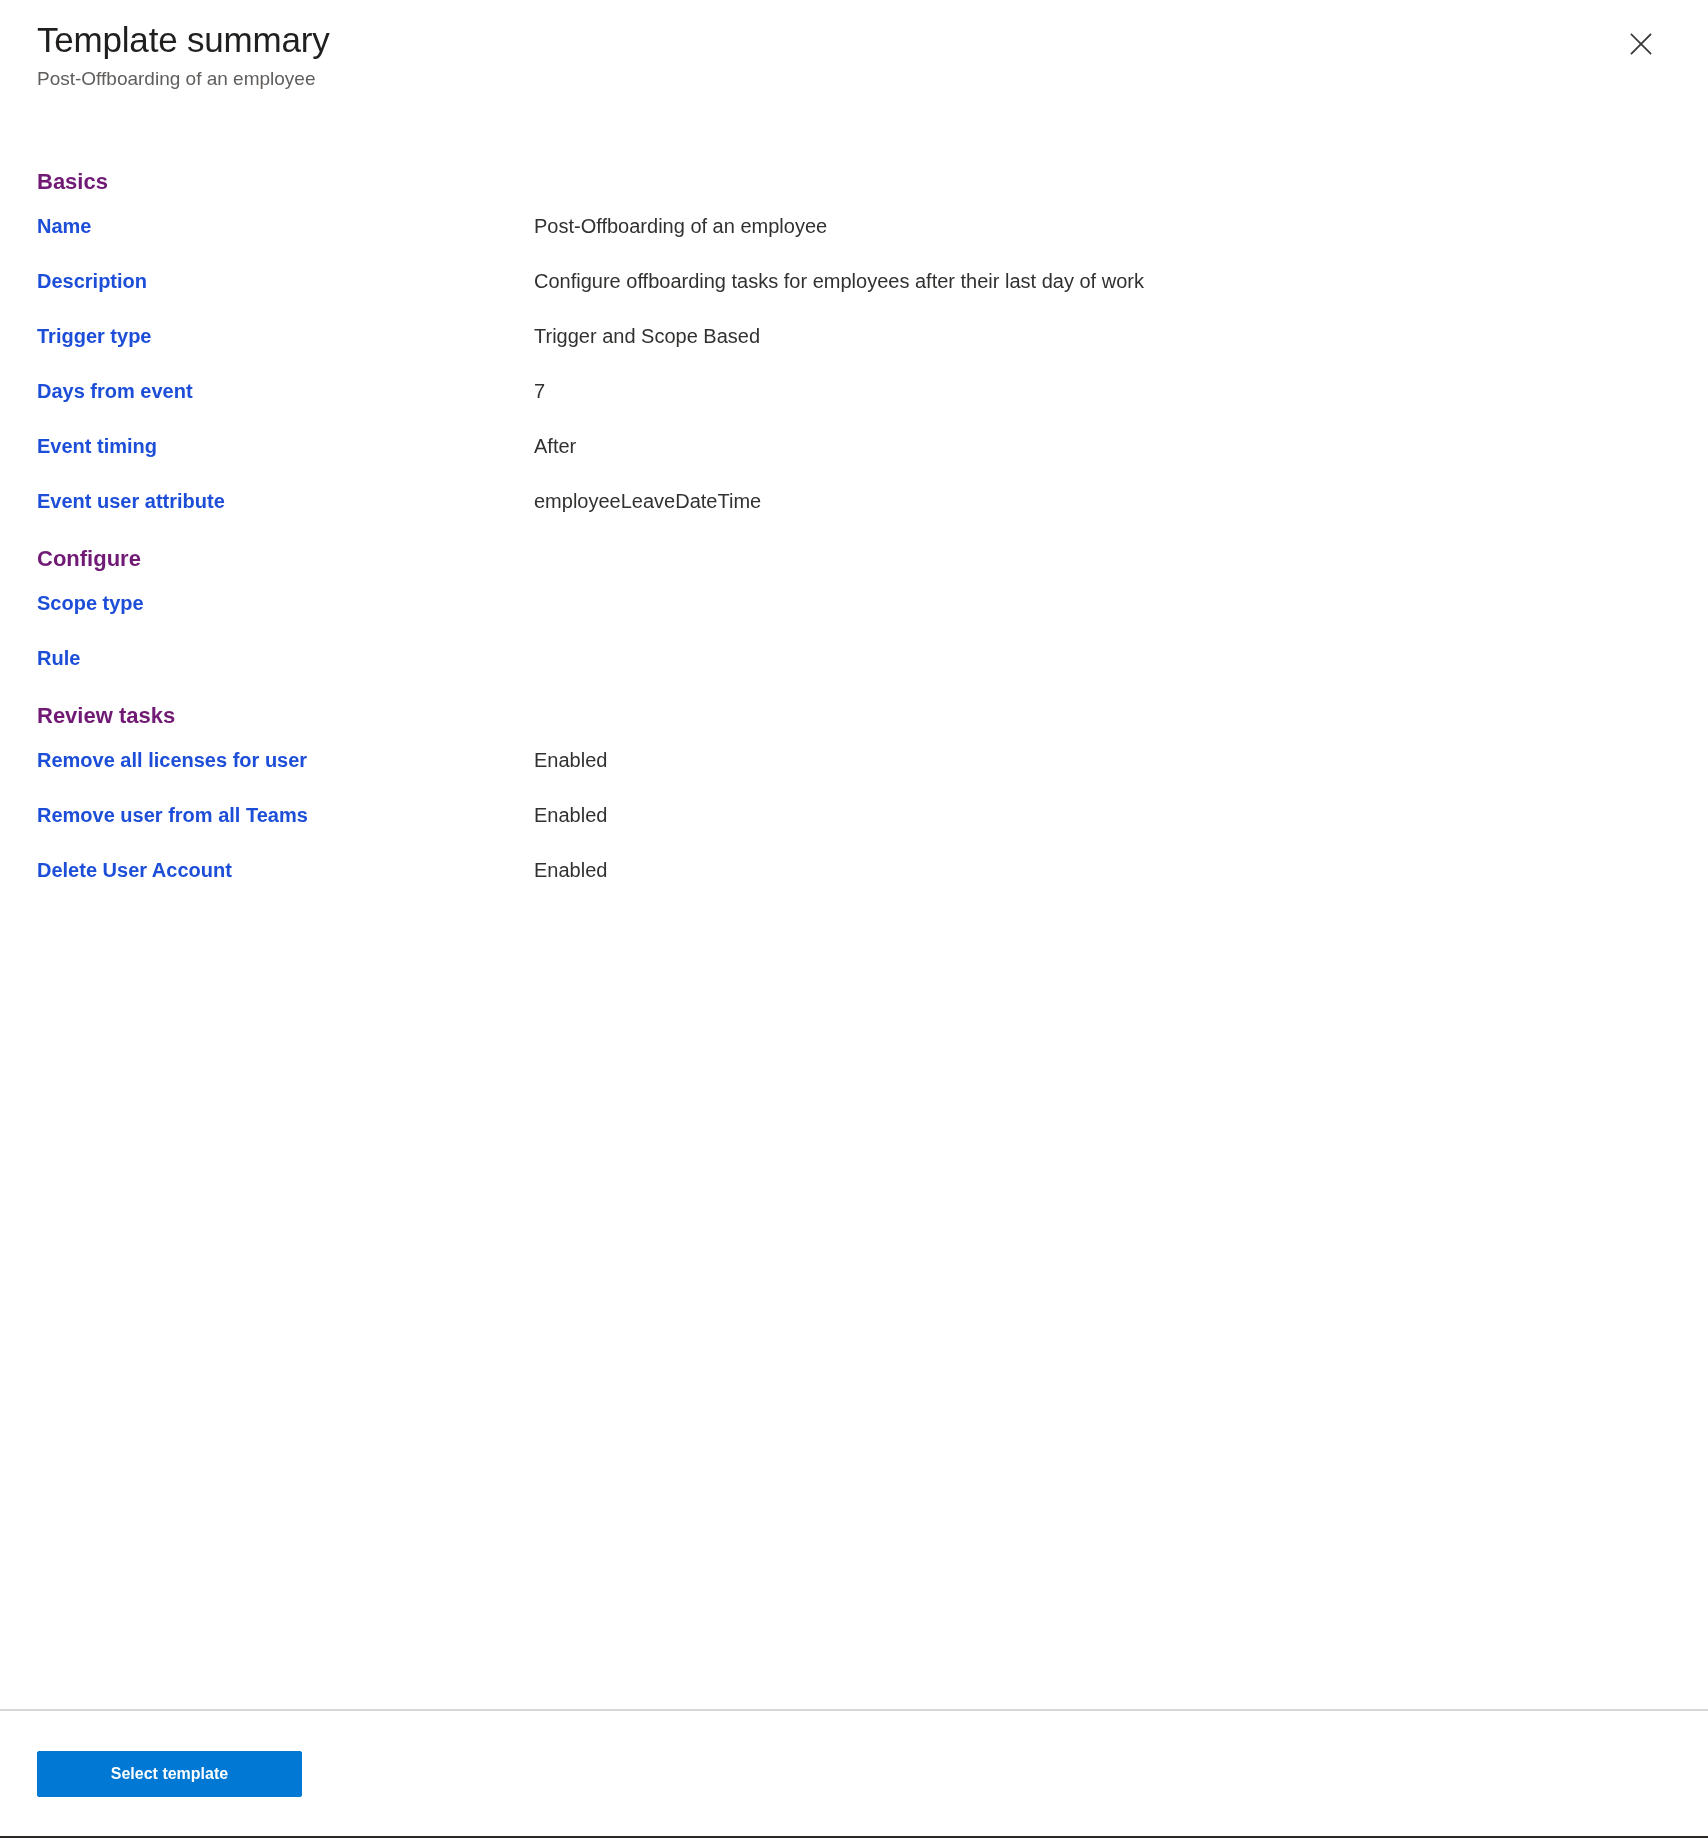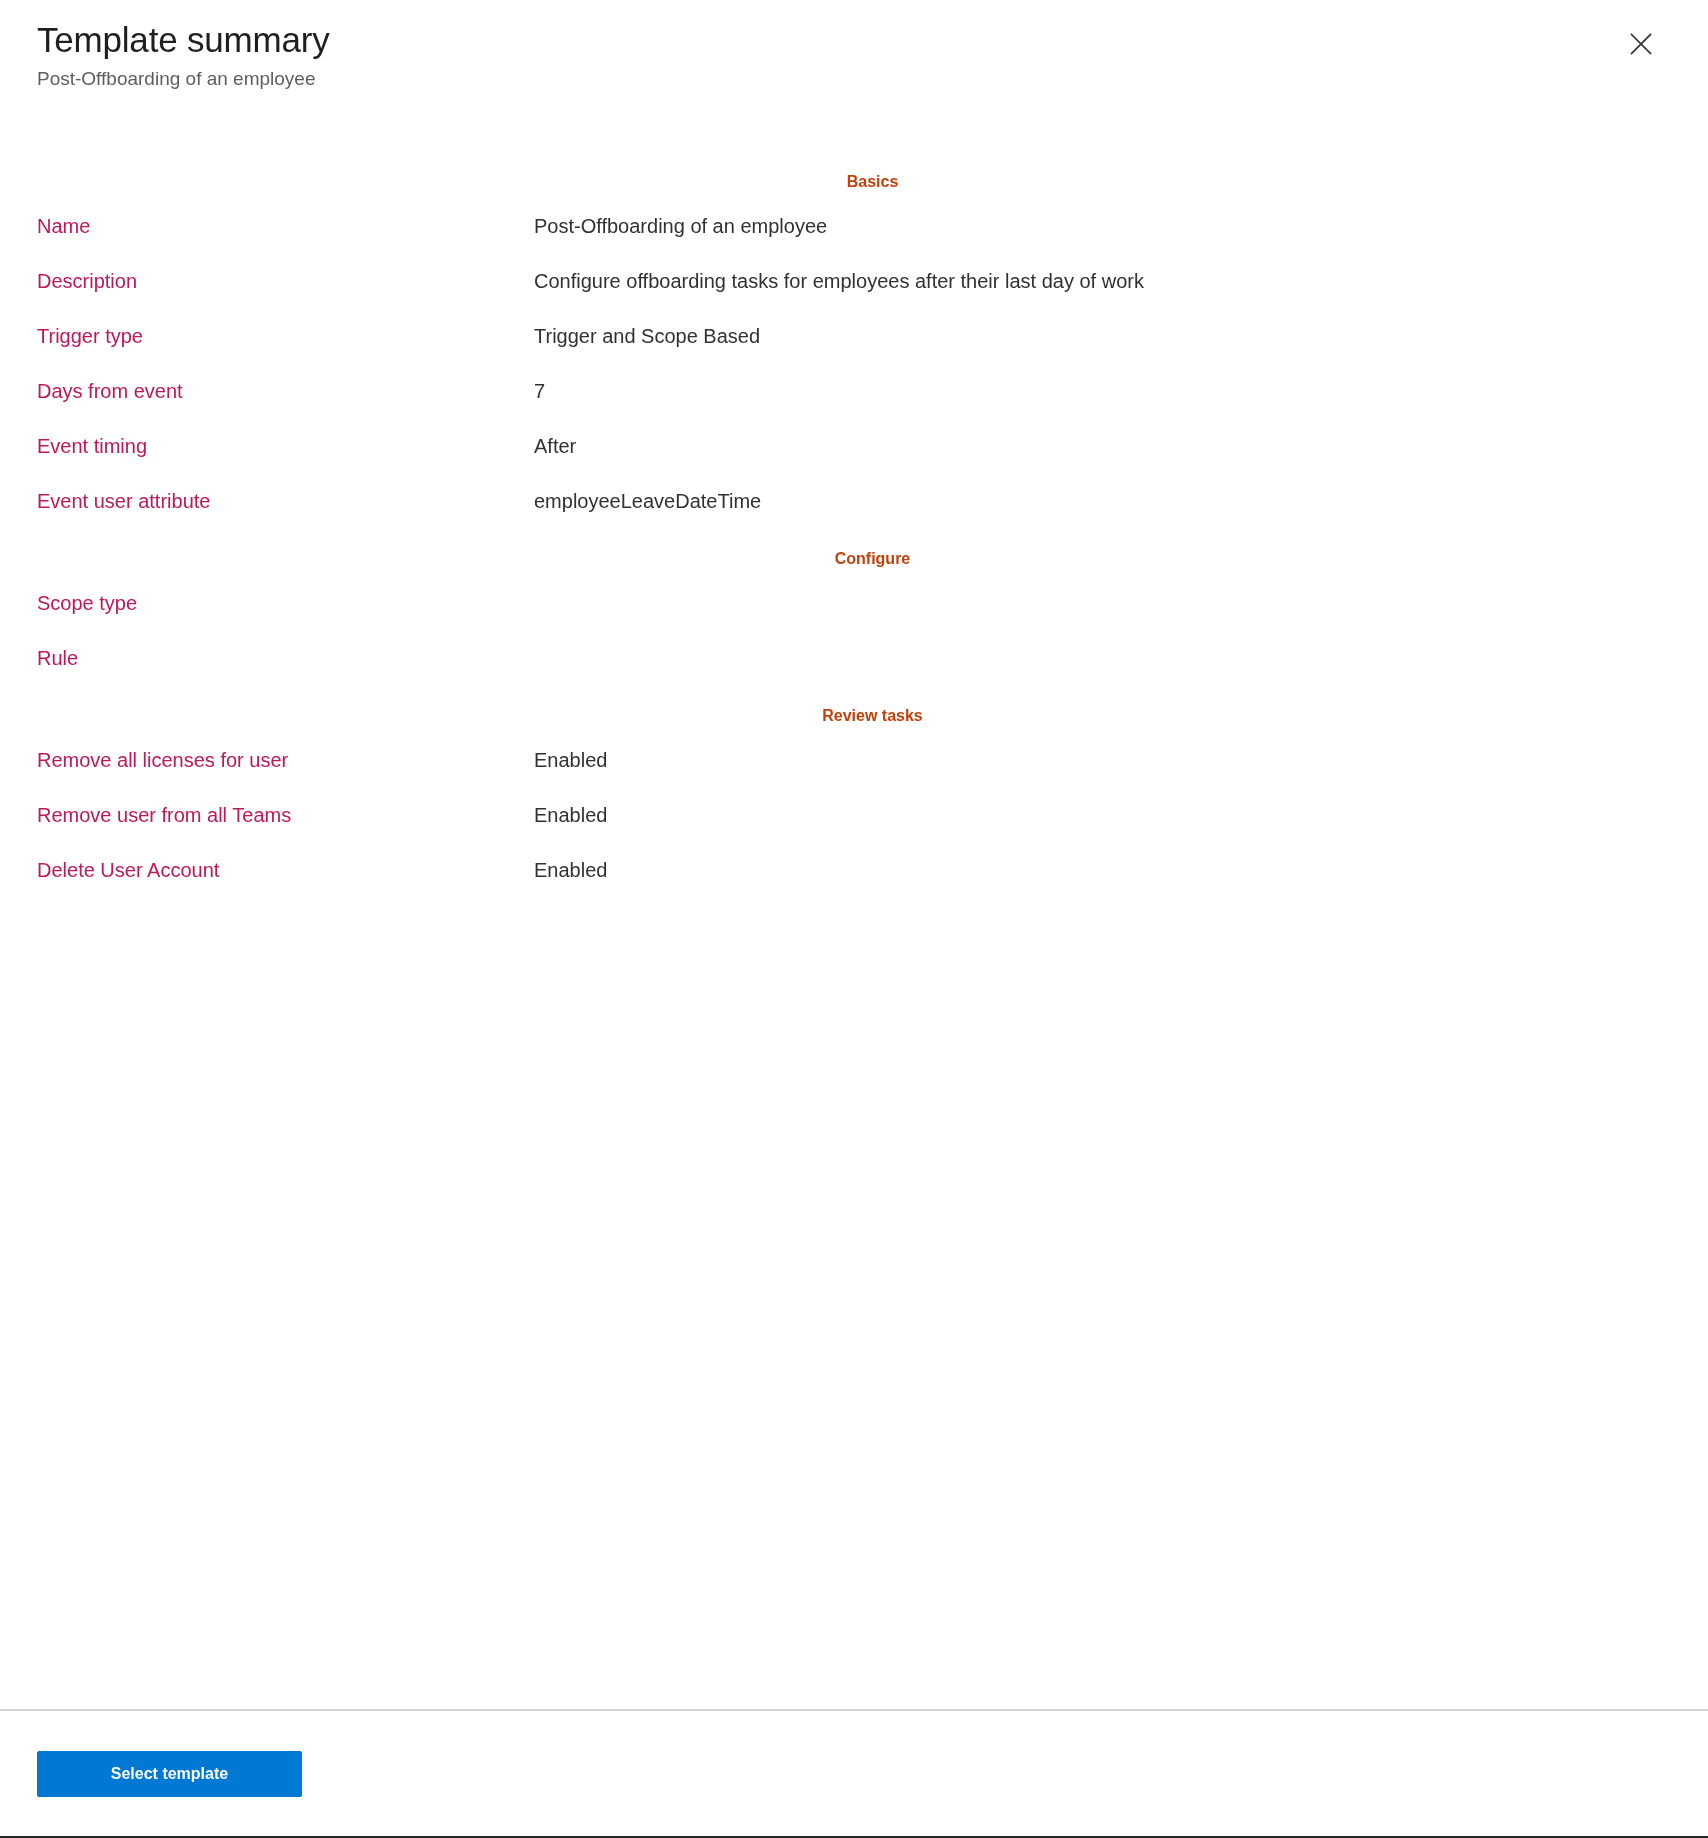--- a/index.html
+++ b/index.html
@@ -73,46 +73,45 @@
     padding: 75px 0 0 0;
     overflow: hidden;
   }
 
   .section { margin: 0 0 0 0; }
   .section + .section { margin-top: 15px; }
 
   .section-heading {
     margin: 0;
     padding: 0 0 0 37px;
-    font-size: 16px;
+    font-size: 22px;
     line-height: 30px;
     font-weight: 700;
-    color: #c2410c;
-    text-align: center;
+    color: #701a75;
   }
 
   .kv-list {
     margin: 0;
     padding: 0;
     list-style: none;
   }
   .kv-row {
     display: flex;
     align-items: flex-start;
     height: 55px;
     line-height: 55px;
     padding: 0 0 0 37px;
   }
   .kv-row:first-child { margin-top: 2px; }
   .kv-label {
     flex: 0 0 497px;
     width: 497px;
     font-size: 20px;
-    font-weight: 400;
-    color: #be185d;
+    font-weight: 700;
+    color: #1d4ed8;
     white-space: nowrap;
     overflow: hidden;
     text-overflow: ellipsis;
   }
   .kv-value {
     flex: 1 1 auto;
     font-size: 20px;
     font-weight: 400;
     color: #323130;
     white-space: nowrap;

